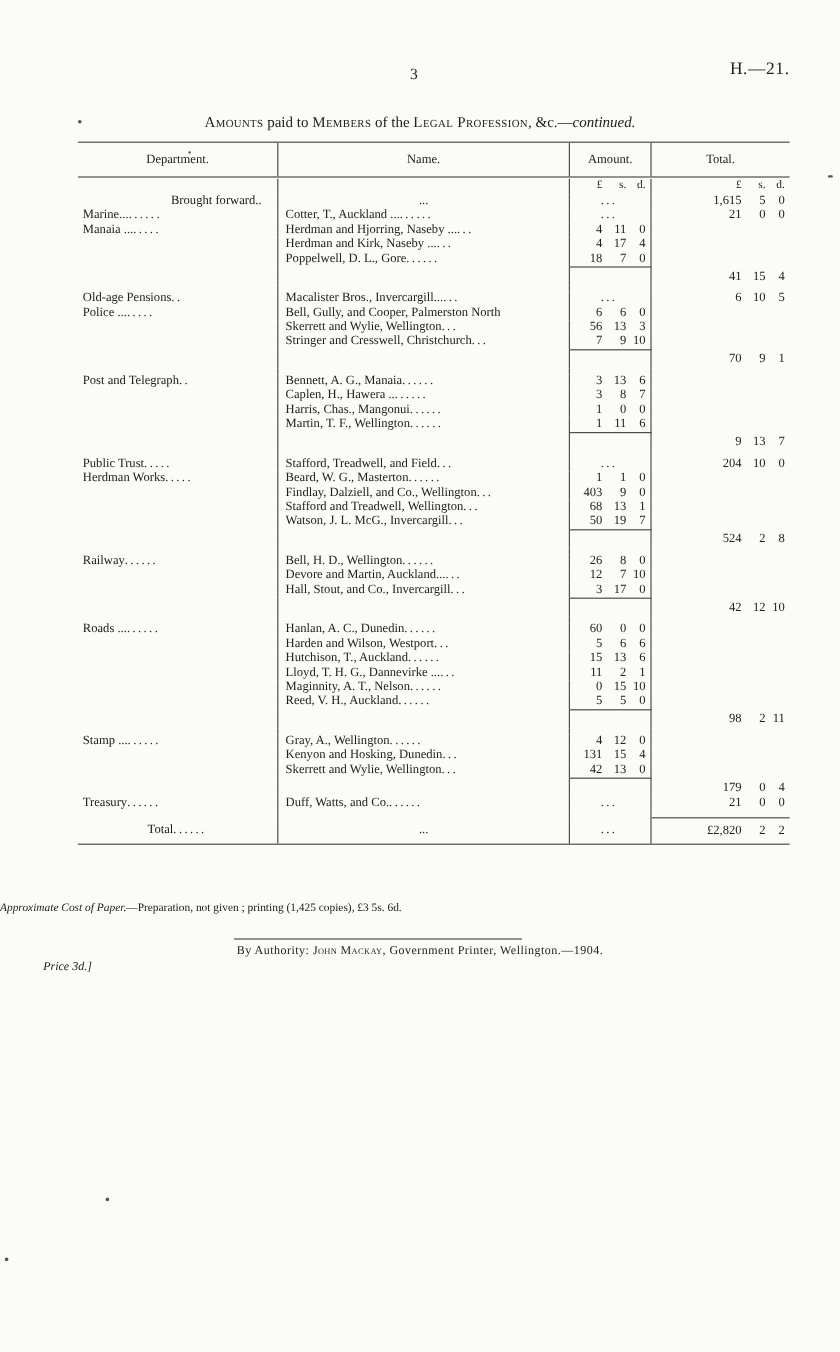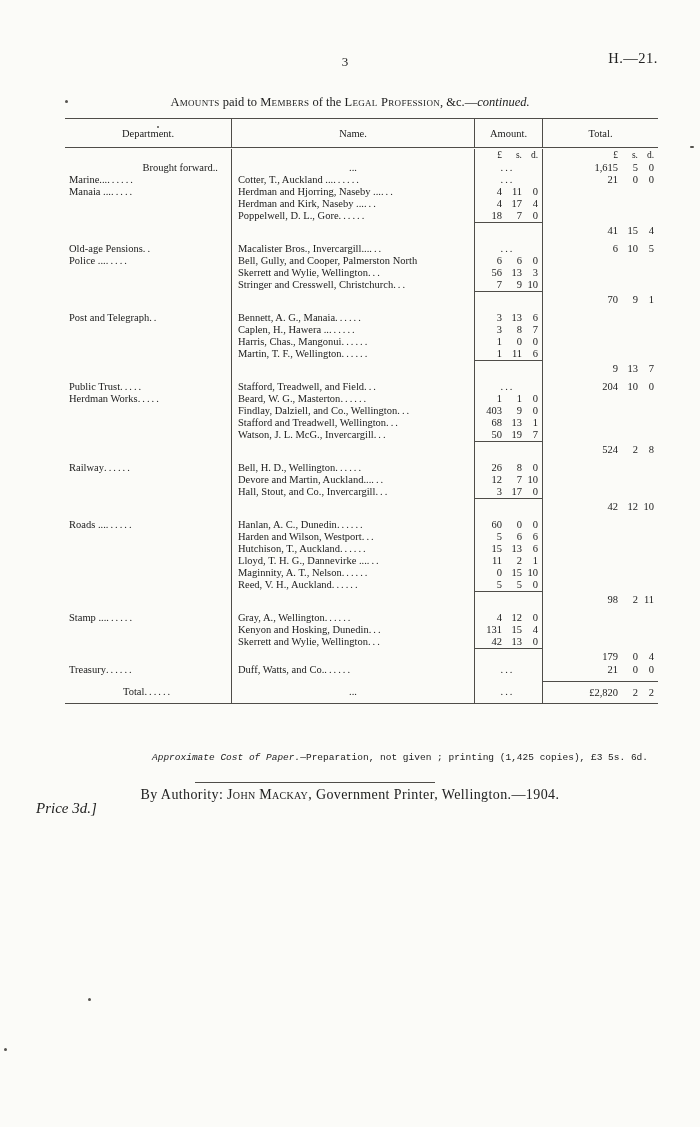--- a/index.html
+++ b/index.html
@@ -44,24 +44,24 @@
   .dept.bf  { justify-content:flex-end; padding-right:13px; }
   .dept.ind { padding-left:58px; }
   .name { padding:0 6px 0 6px; display:flex; border-right:1px solid var(--rule,#4f4d49); }
   .name.ctr { justify-content:center; }
   .dept span + span, .name span + span { letter-spacing:2px; }
   .amt { border-right:1px solid var(--rule,#4f4d49); display:grid; grid-template-columns:1fr 20px 16px; padding:0 4px 0 2px; text-align:right; }
   .amt.dots { display:flex; justify-content:center; text-align:center; letter-spacing:2px; }
   .tot { display:grid; grid-template-columns:1fr 20px 16px; padding:0 4px 0 2px; text-align:right; }
 
   .note      { position:absolute; top:712px; left:0; width:700px; text-align:center; font-size:10.5px; }
-  .cost      { position:absolute; top:752px; left:0; width:648px; text-align:right; font-size:9.5px;font-family:Liberation Mono, monospace; }
+  .cost      { position:absolute; top:752px; left:0; width:648px; text-align:left; font-size:9.5px; }
   .authrule  { position:absolute; top:782px; left:195px; width:240px; border-top:1px solid var(--rule,#4f4d49); }
-  .authority { position:absolute; top:787px; left:0; width:700px; text-align:center; font-size:14px; letter-spacing:.4px; }
-  .price     { position:absolute; top:800px; left:36px; font-size:15px; font-style:italic; }
+  .authority { position:absolute; top:787px; left:0; width:700px; text-align:center; font-size:10px; letter-spacing:.4px; }
+  .price     { position:absolute; top:800px; left:36px; font-size:10px; font-style:italic; }
 
   .speck { position:absolute; background:#55534f; border-radius:50%; }
 </style>
 </head>
 <body>
 
 <div class="page" style="--paper: #fbfbf8; --ink: #212121; --rule: #4f4d49;">
 
   <div class="pageno">3</div>
   <div class="docref">H.—21.</div>

